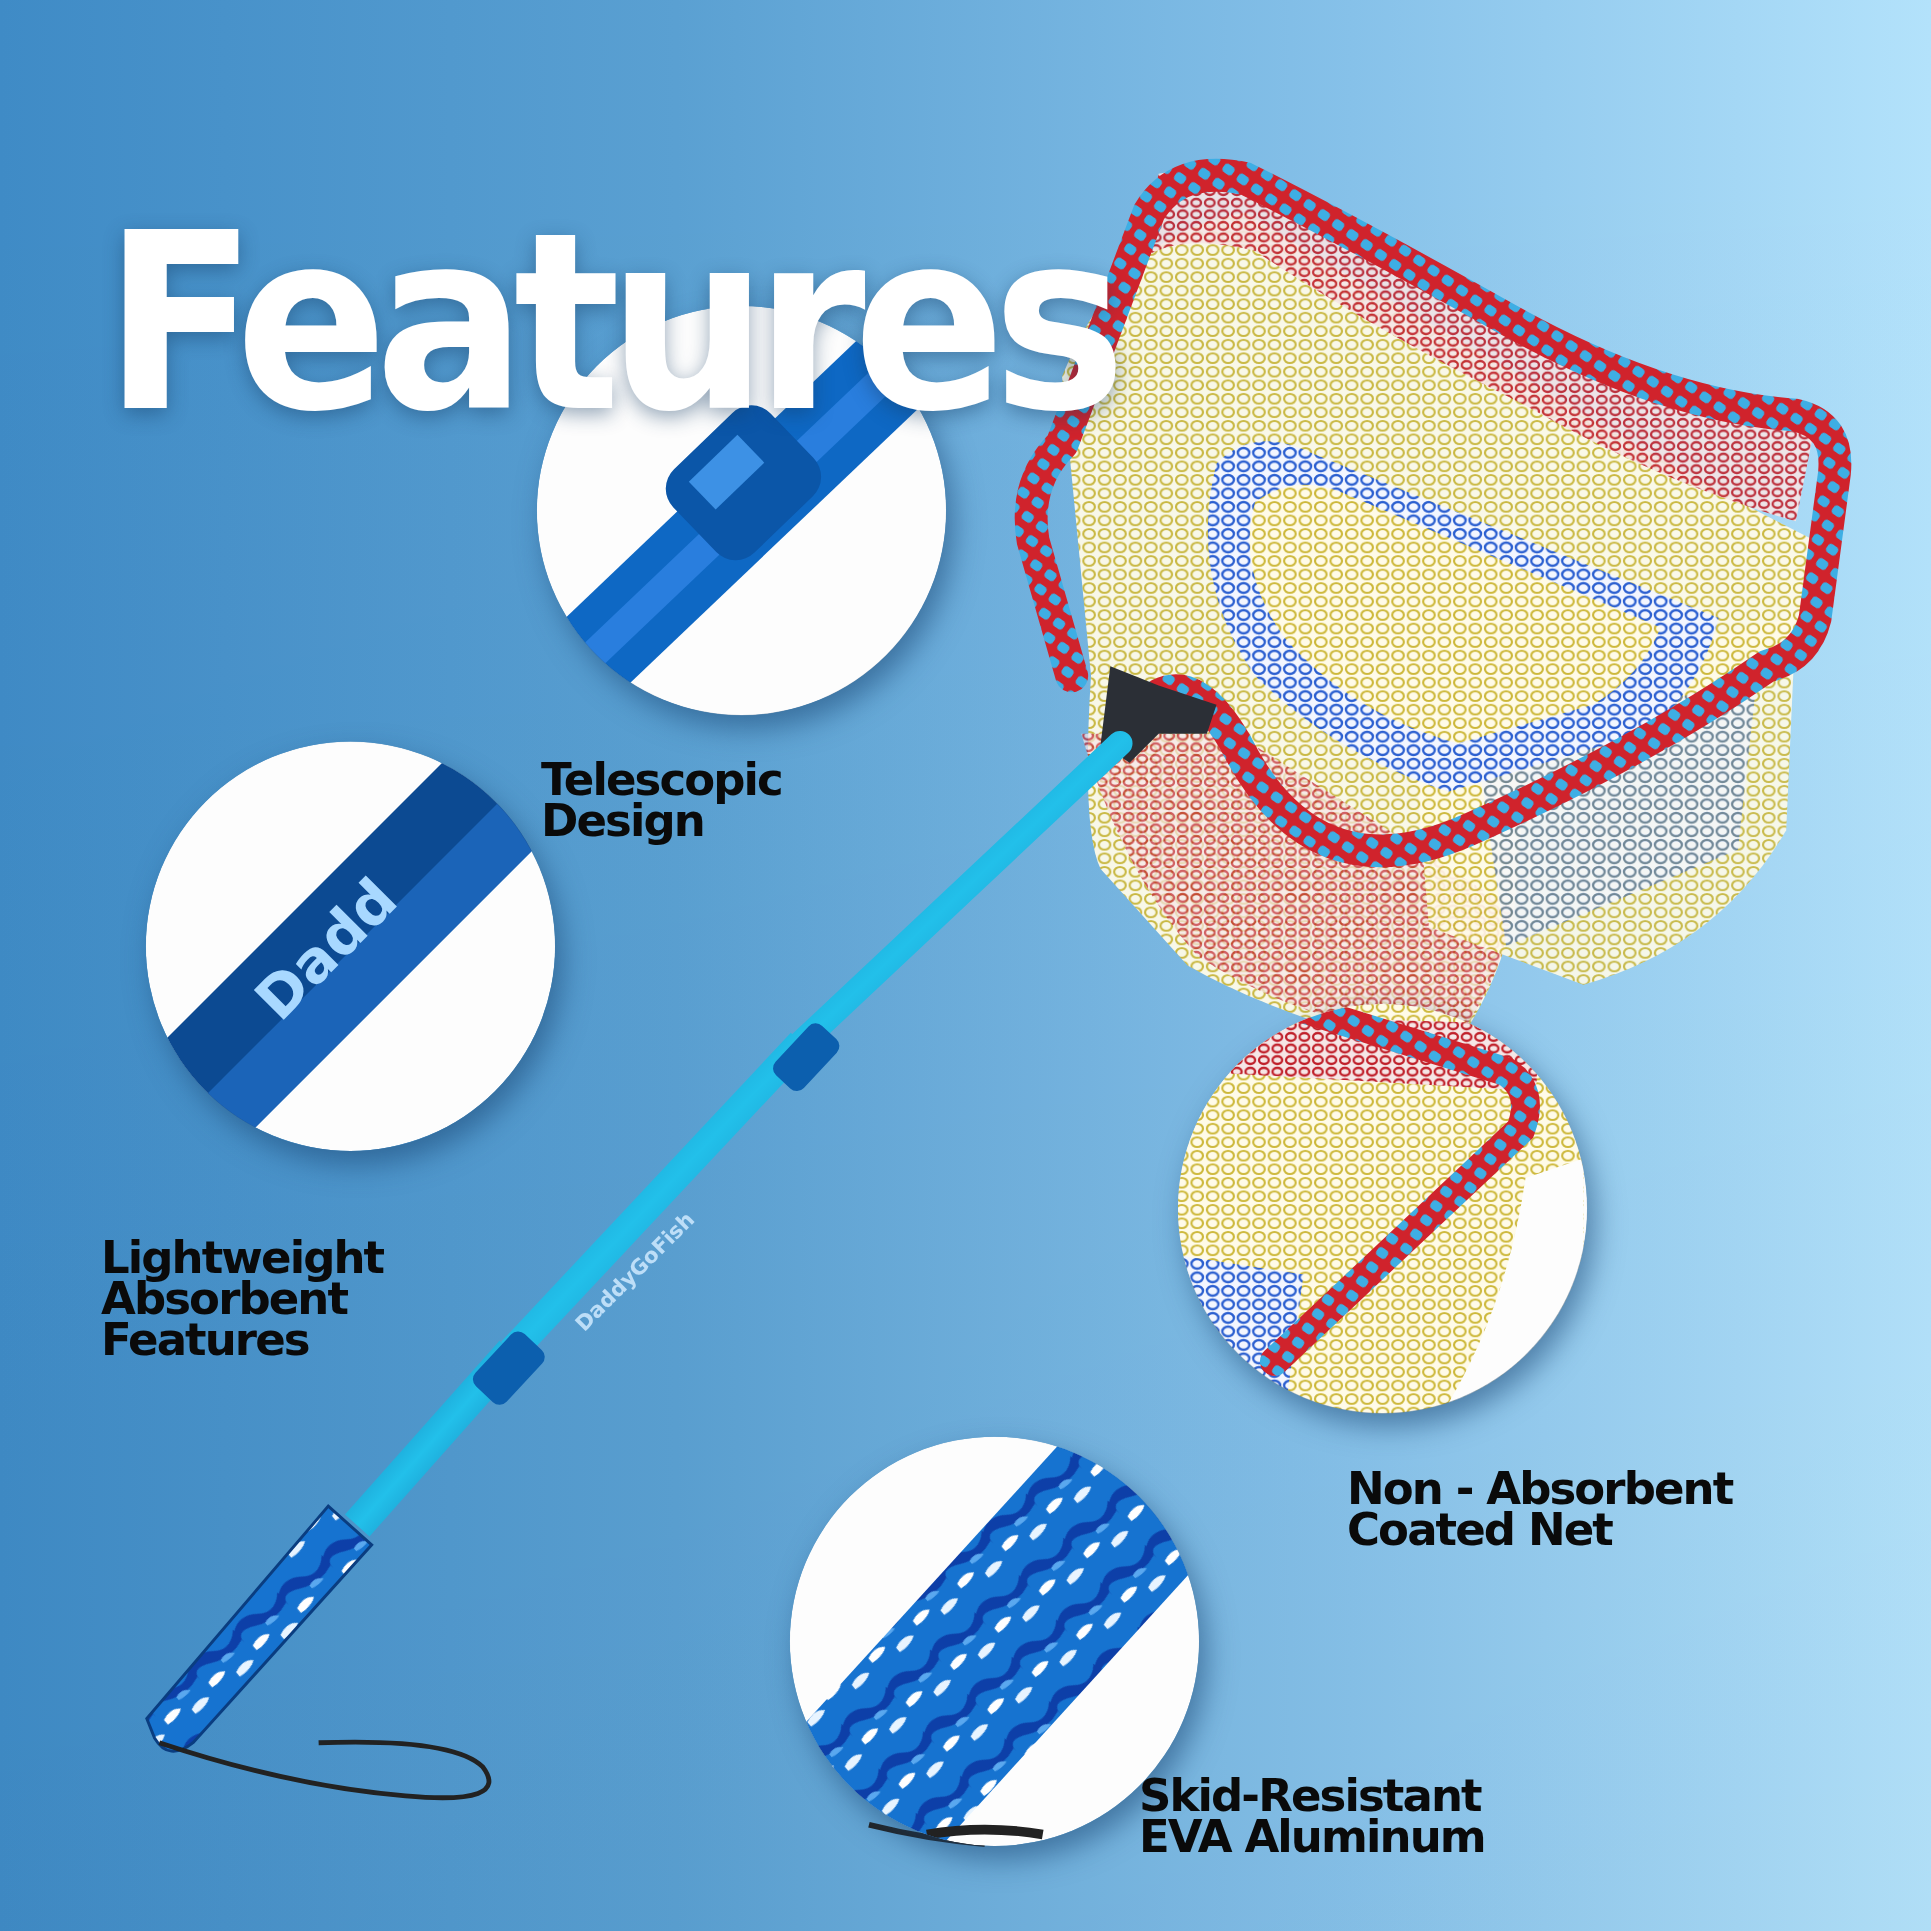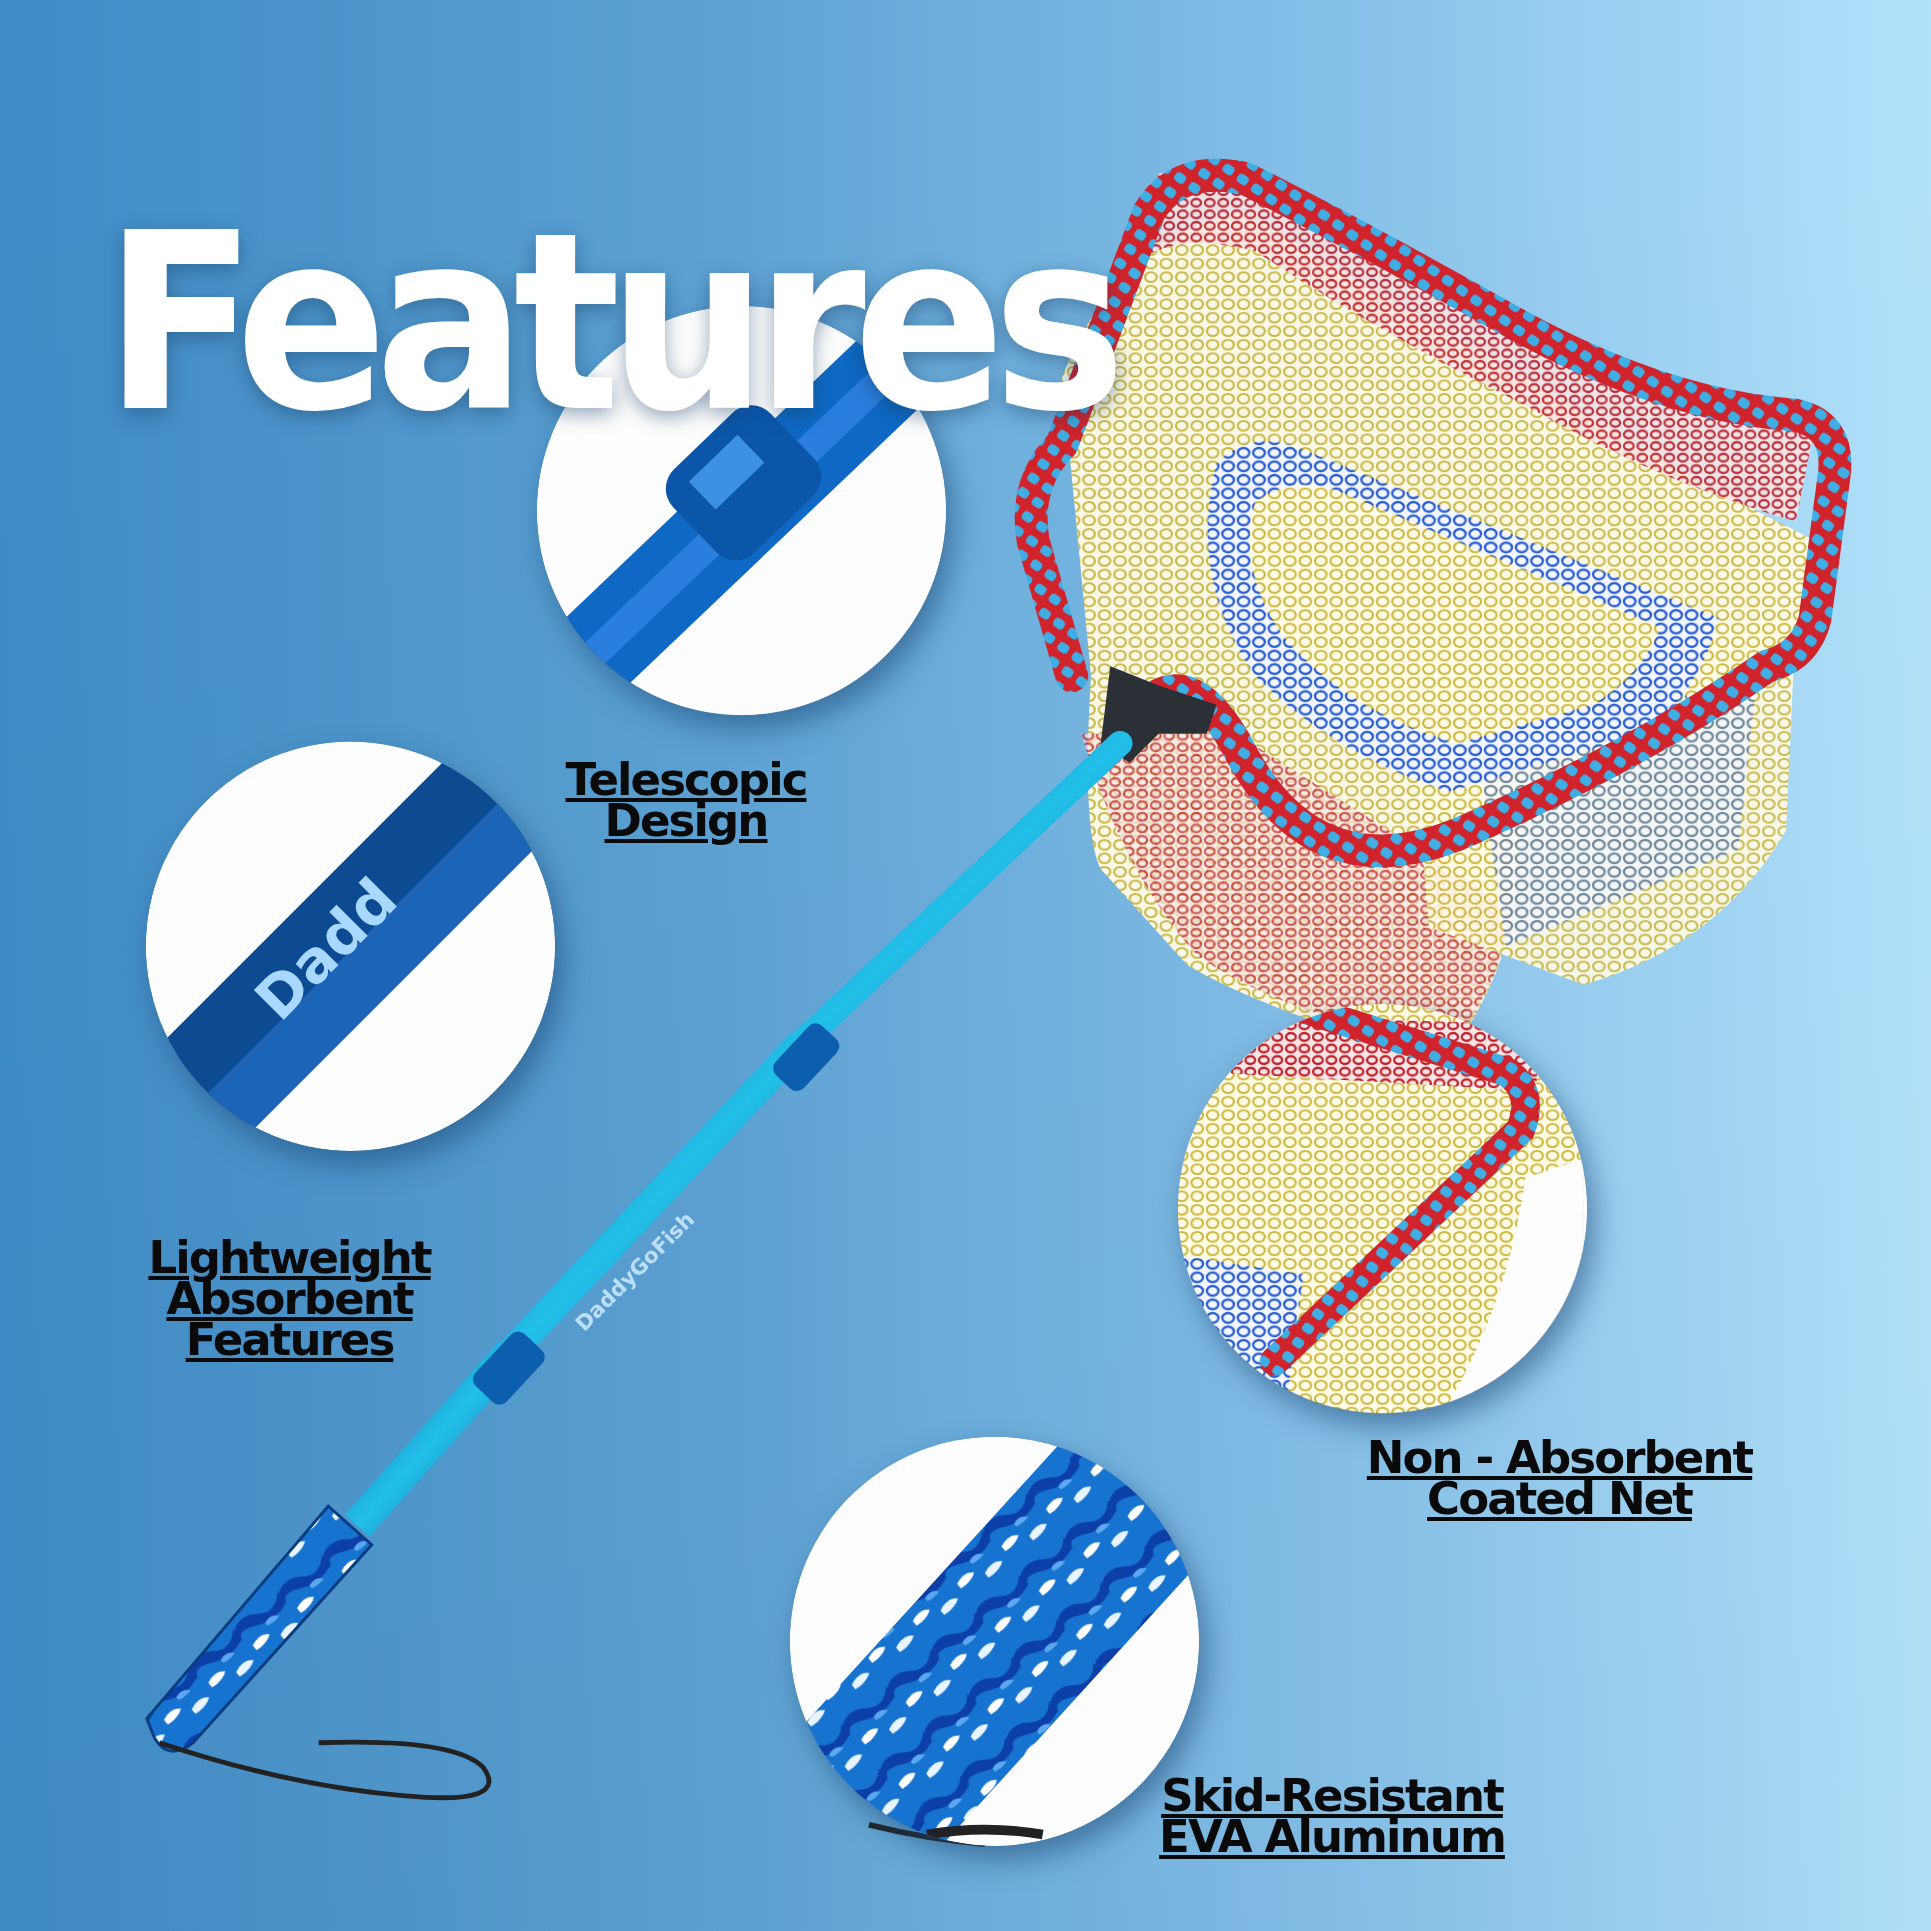--- a/index.html
+++ b/index.html
@@ -19,25 +19,24 @@
       color: #ffffff; transform: scaleX(0.93) scaleY(1.02); transform-origin: left top;
       text-shadow: 0 5.8px 21px rgba(20,60,100,0.45);
       white-space: nowrap;
     }
     .scene { position: absolute; inset: 0; }
     .circle {
       position: absolute; border-radius: 50%; background: #fdfdfd; overflow: hidden;
       box-shadow: 7.7px 13.5px 29px rgba(25,70,115,0.55);
     }
     .label {
-      position: absolute; color: #0a0a0a; text-align: center;
+      position: absolute; color: #0a0a0a; text-align: left;
       font-family: "DejaVu Sans", sans-serif; font-weight: 700;
       font-size: 45px; line-height: 41px; letter-spacing: -1.9px;
       white-space: nowrap;
-      text-decoration: underline;
     }
     .label span { display: block; }
   </style>
 </head>
 <body>
 
 <div class="bg-overlay"></div>
 
 <svg class="scene" viewBox="0 0 2000 2000" width="1931" height="1931">
   <defs>
@@ -155,21 +154,21 @@
   <span>Telescopic</span>
   <span>Design</span>
 </div>
 
 <div class="label" style="left:101px;top:1237px;width:377px;">
   <span>Lightweight</span>
   <span>Absorbent</span>
   <span>Features</span>
 </div>
 
-<div class="label" style="left:1347px;top:1437px;width:425px;">
+<div class="label" style="left:1347px;top:1468px;width:425px;">
   <span>Non - Absorbent</span>
   <span>Coated Net</span>
 </div>
 
 <div class="label" style="left:1139px;top:1775px;width:386px;">
   <span>Skid-Resistant</span>
   <span>EVA Aluminum</span>
 </div>
 
 

